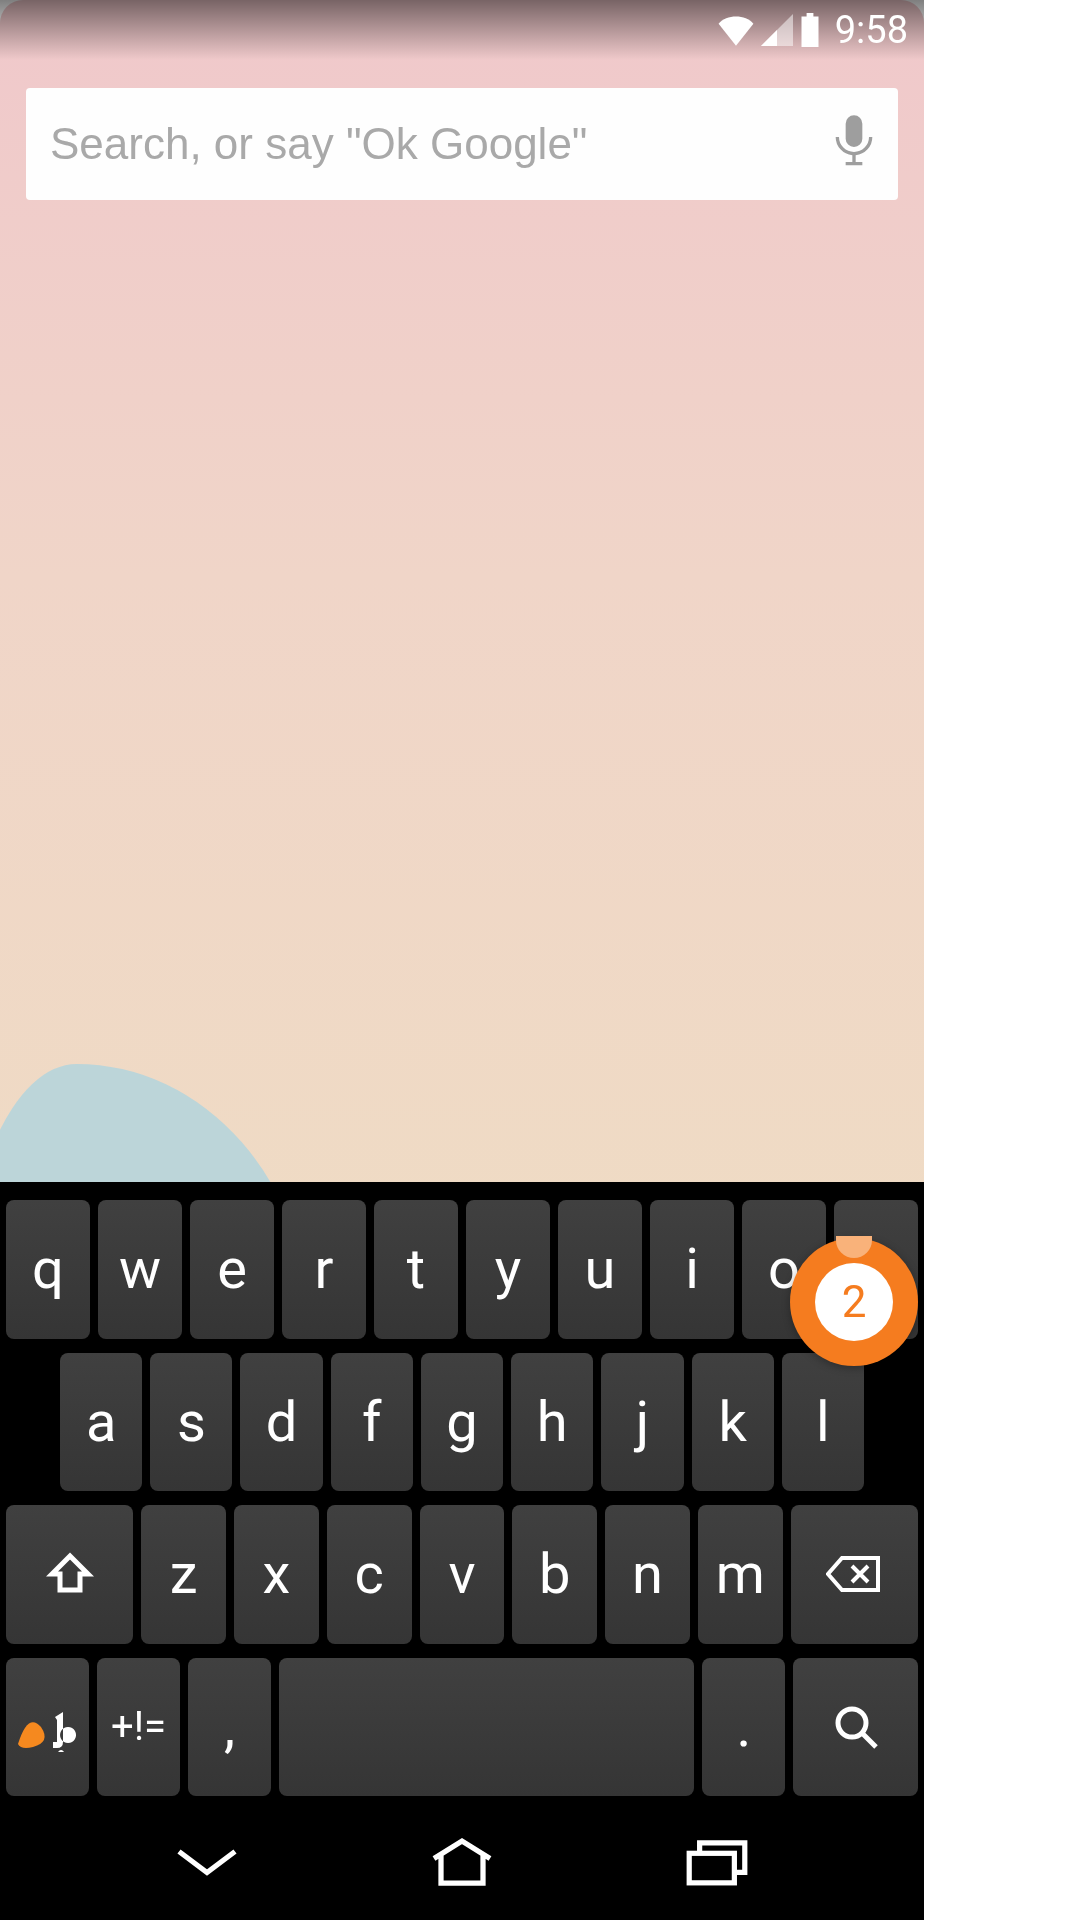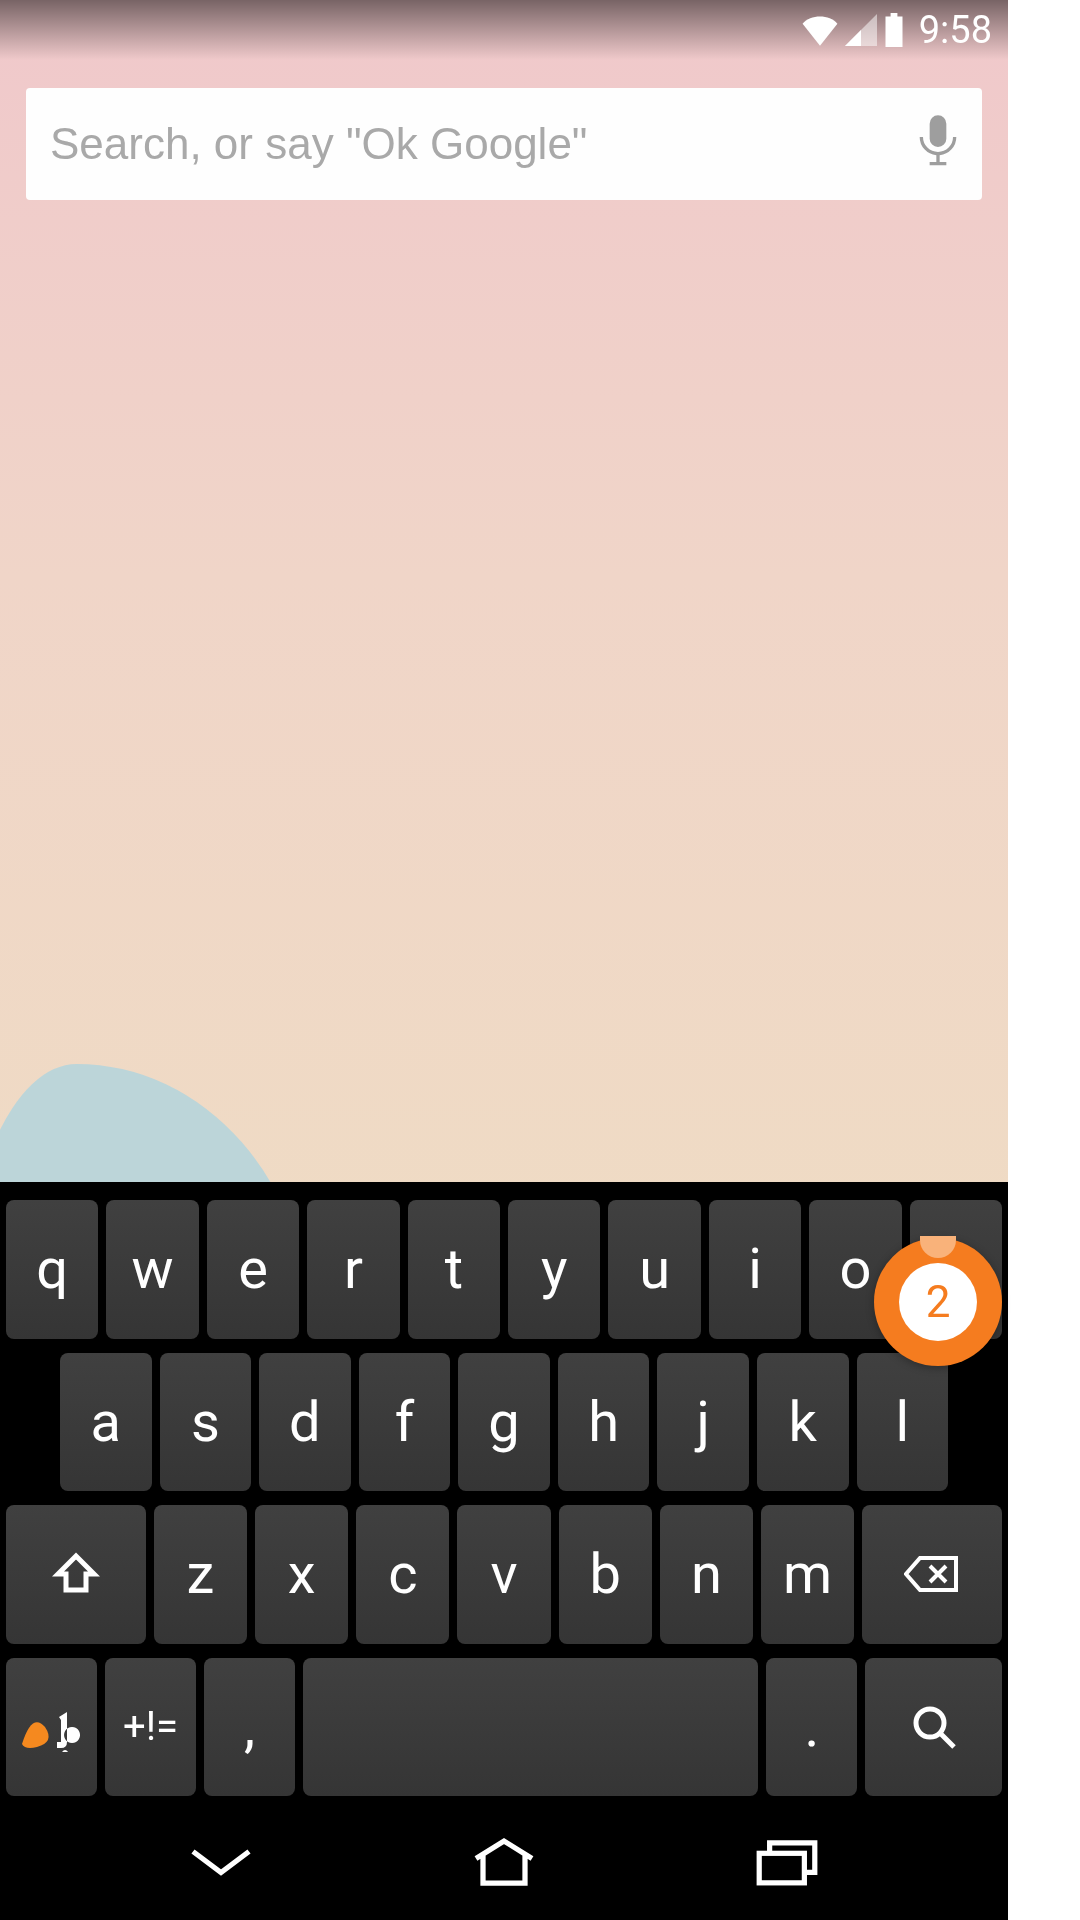--- a/index.html
+++ b/index.html
@@ -1,22 +1,23 @@
 <!DOCTYPE html>
 <html><head>
   <meta charset="utf-8">
   <style>
     * { margin: 0; padding: 0; box-sizing: border-box; }
     html, body { width: 1080px; height: 1920px; overflow: hidden; font-family: Roboto, Arial, sans-serif; }
     
     .screen {
-      width: 1008px;
+      width: 924px;
       height: 1920px;
       position: relative;
       background: linear-gradient(180deg, #f0c8cb 0%, #f0d5c8 30%, #efdbc4 65%, #eee1c3 100%);
+      border-radius: 23px;
     }
     
     .wave {
       position: absolute;
       bottom: 576px;
       left: 0;
       width: 350px;
       height: 400px;
       background: #bcd5d9;
       border-radius: 50% 100% 0 0 / 100% 100% 0 0;

